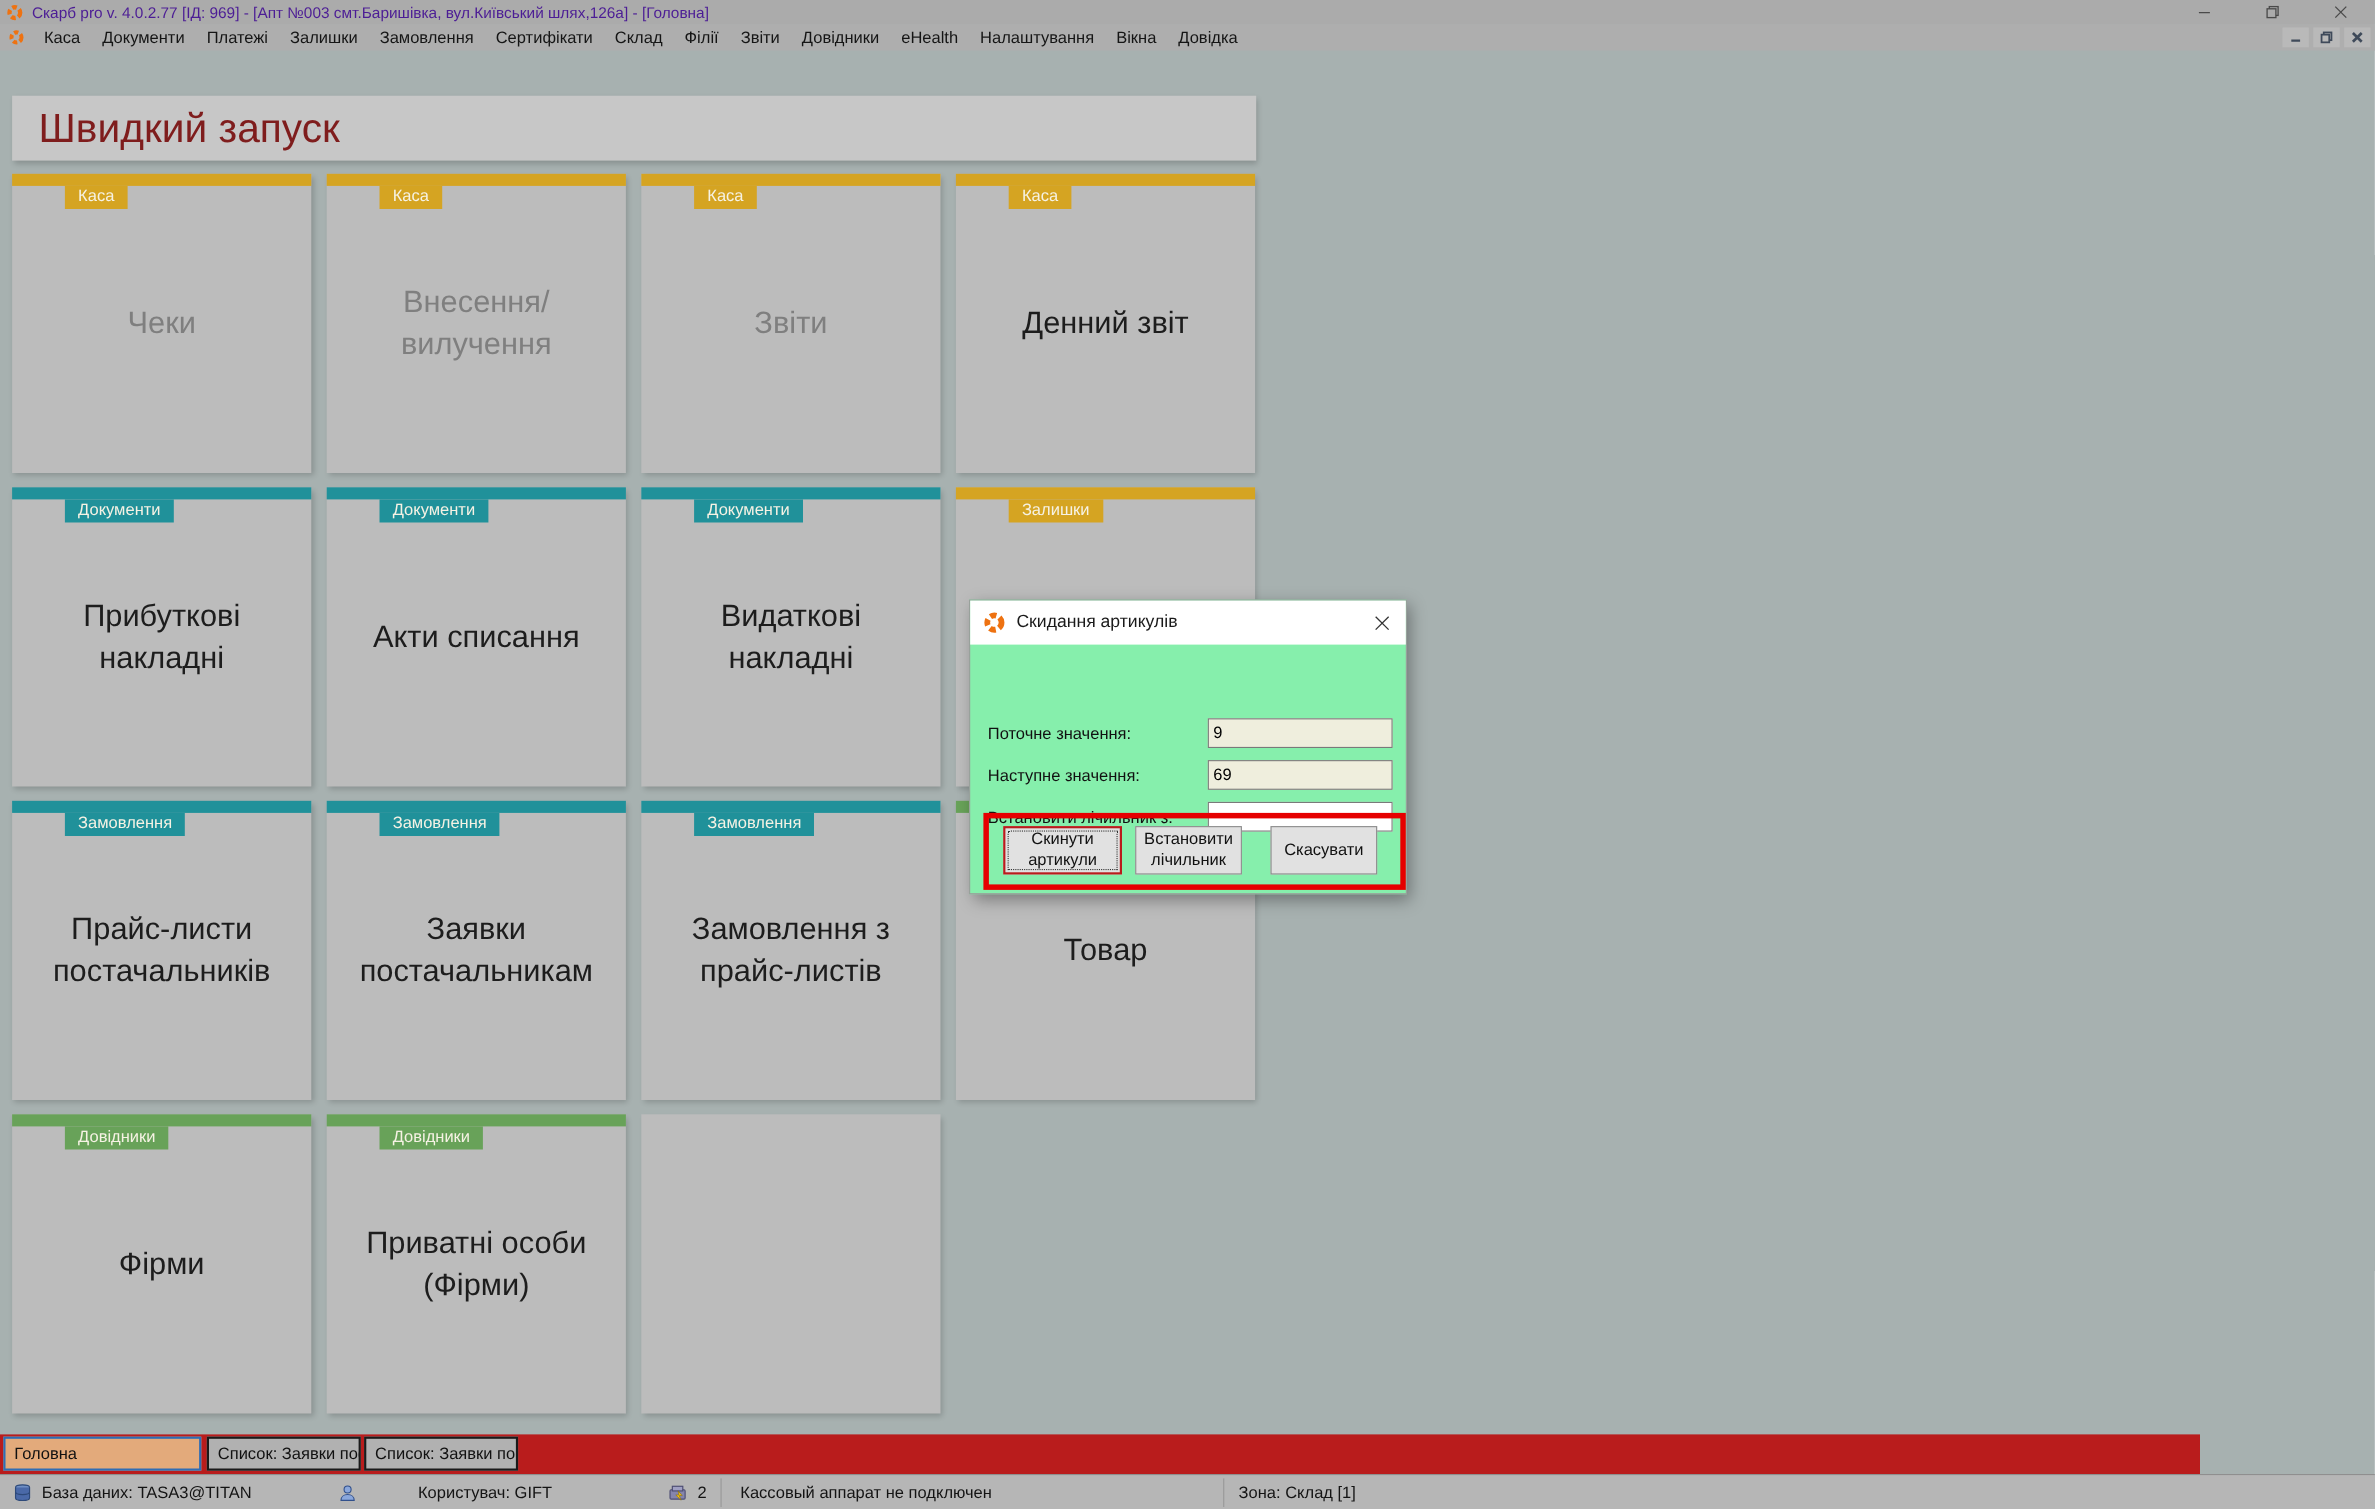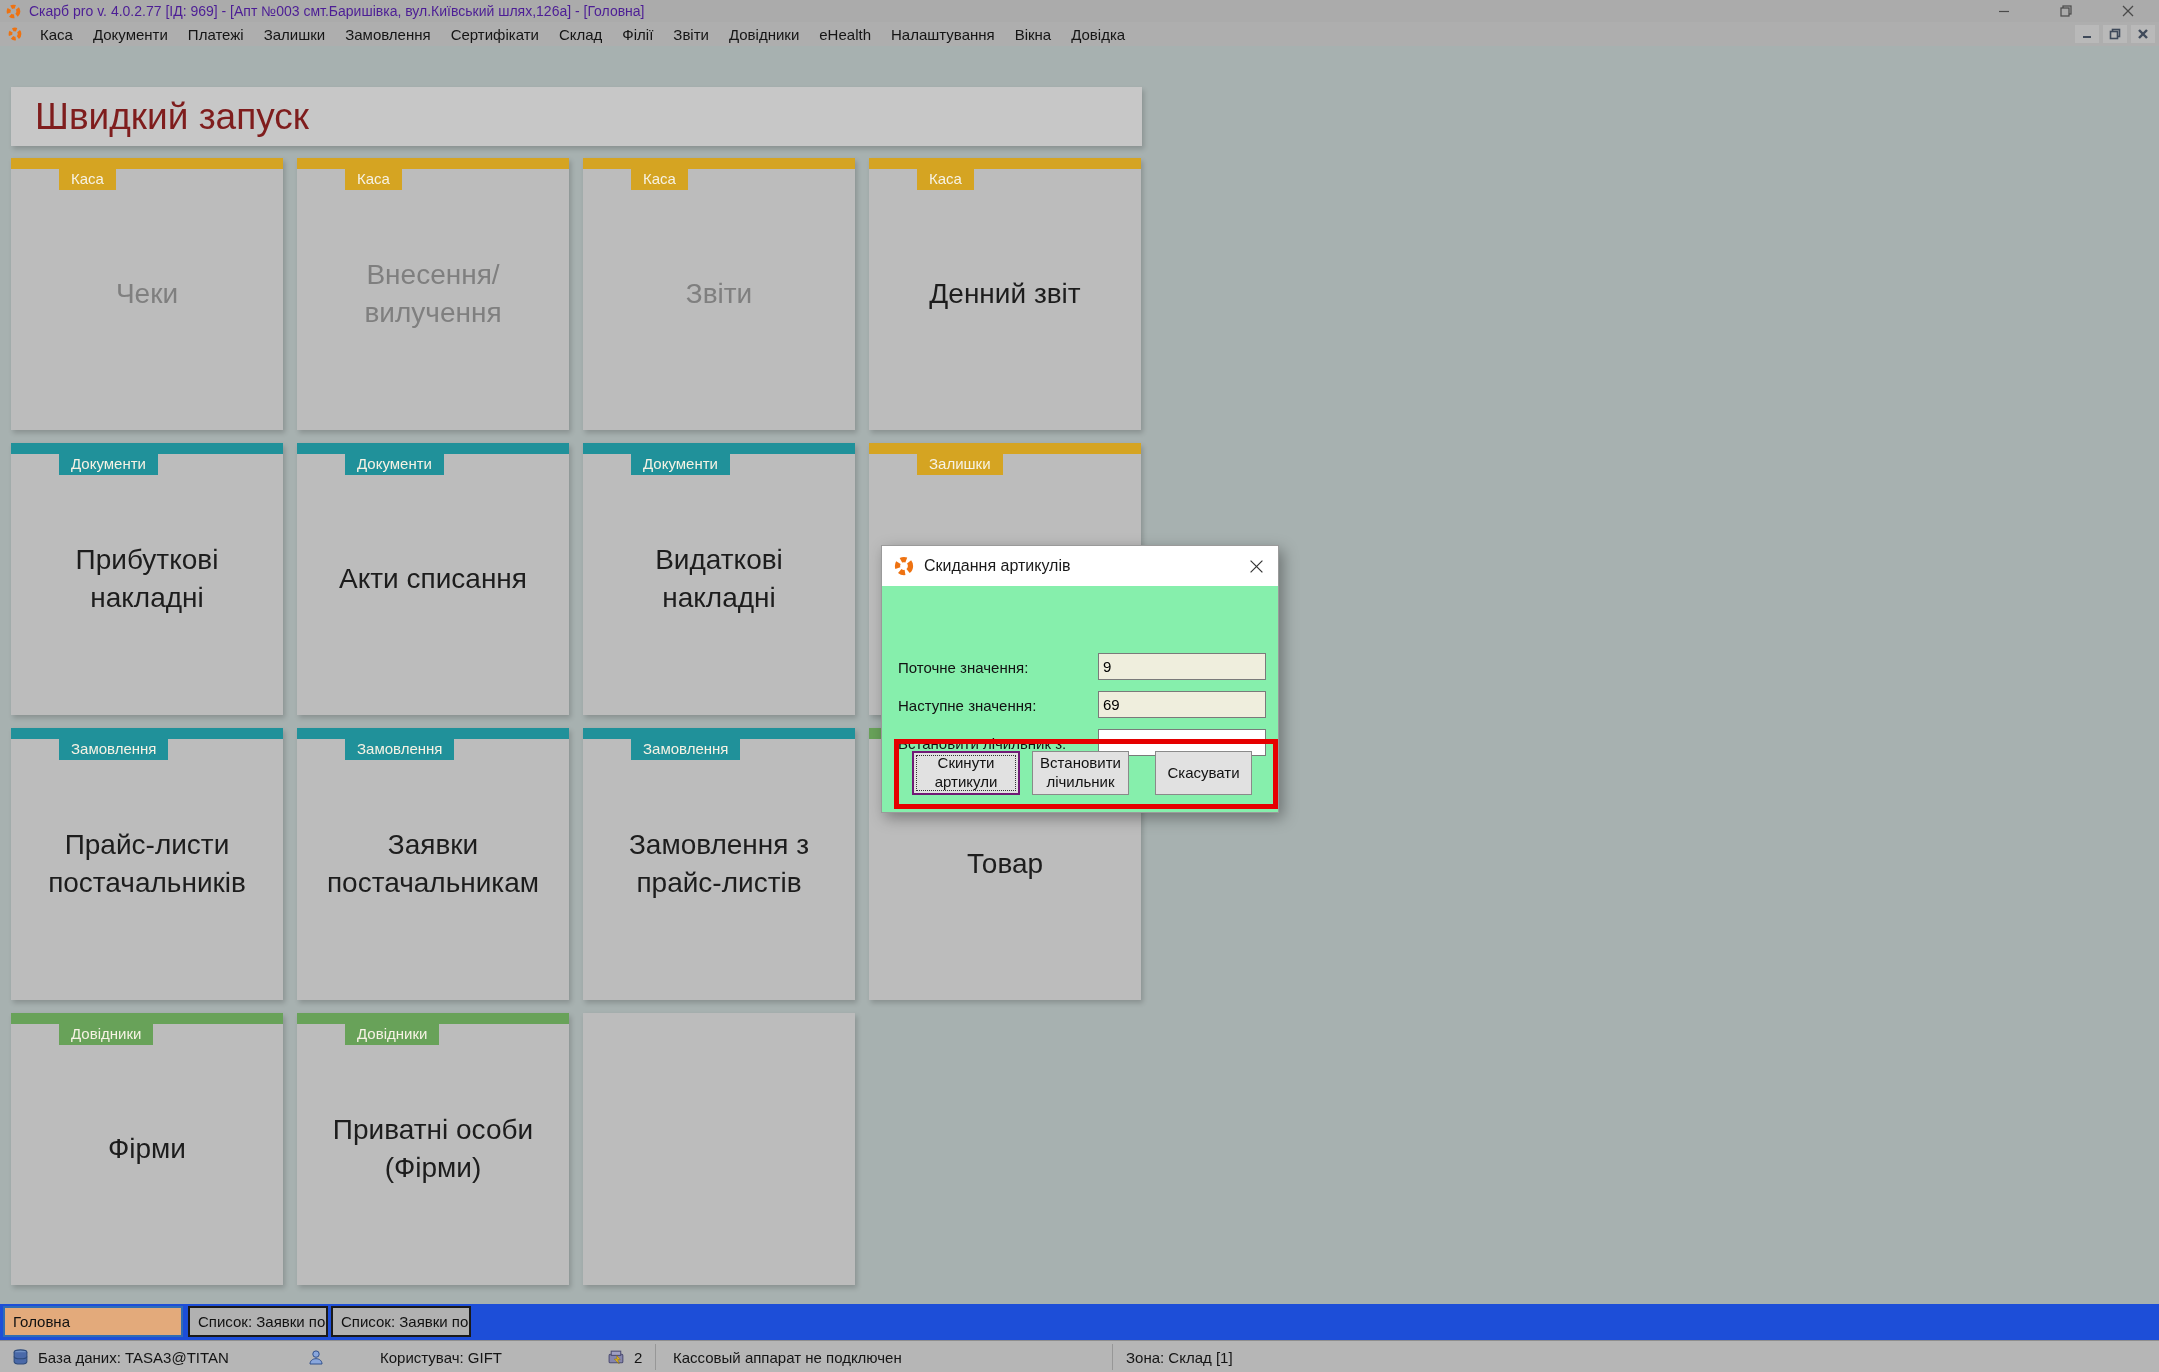--- a/index.html
+++ b/index.html
@@ -58,28 +58,28 @@
   .dlg-input { position:absolute; left:216px; width:168px; height:27px;
     border:1px solid #7a7a7a; font-size:15px; padding:0 4px;
     font-family:"Liberation Sans","DejaVu Sans",sans-serif; }
   .dlg-input.cream { background:#efeedd; }
   .dlg-input.white { background:#ffffff; }
   .annotation-rect { position:absolute; left:12px; top:193px; width:384px; height:70px;
     border:5px solid #e60000; z-index:12; pointer-events:none; }
   .dlg-btn { position:absolute; top:205px; height:44px; background:#e1e1e1;
     border:1px solid #8a8a8a; font-size:15px; line-height:1.25; color:#111;
     text-align:center; font-family:"Liberation Sans","DejaVu Sans",sans-serif; }
-  .dlg-btn.focused { border:2px solid #701a75; outline:1px dotted #333; outline-offset:-5px; }
+  .dlg-btn.focused { border:2px solid #b91c1c; outline:1px dotted #333; outline-offset:-5px; }
   .btn1 { left:30px;  width:108px; }
   .btn2 { left:150px; width:97px; }
   .btn3 { left:273px; width:97px; }
 
   
-  .tabbar { position:absolute; left:0; top:1304px; width:2159px; height:36px;
-    background:#1d4ed8; }
+  .tabbar { position:absolute; left:0; top:1304px; width:2000px; height:36px;
+    background:#b91c1c; }
   .tab { position:absolute; top:2px; height:31px; font-size:15px; display:flex;
     align-items:center; padding:0 8px; white-space:nowrap; overflow:hidden; color:#111; }
   .tab.active { left:3px; width:180px; background:#e3aa7b; border:2px solid #2f6db5; }
   .tab.t2 { left:188px; width:140px; background:#b1b1b1; border:2px solid #1a1a1a; }
   .tab.t3 { left:331px; width:140px; background:#b1b1b1; border:2px solid #1a1a1a; }
 
   
   .statusbar { position:absolute; left:0; top:1340px; width:2159px; height:32px;
     background:#b6b6b6; border-top:1px solid #8f8f8f; font-size:15px; color:#141414; }
   .status-item { position:absolute; top:0; height:32px; display:flex; align-items:center; }

